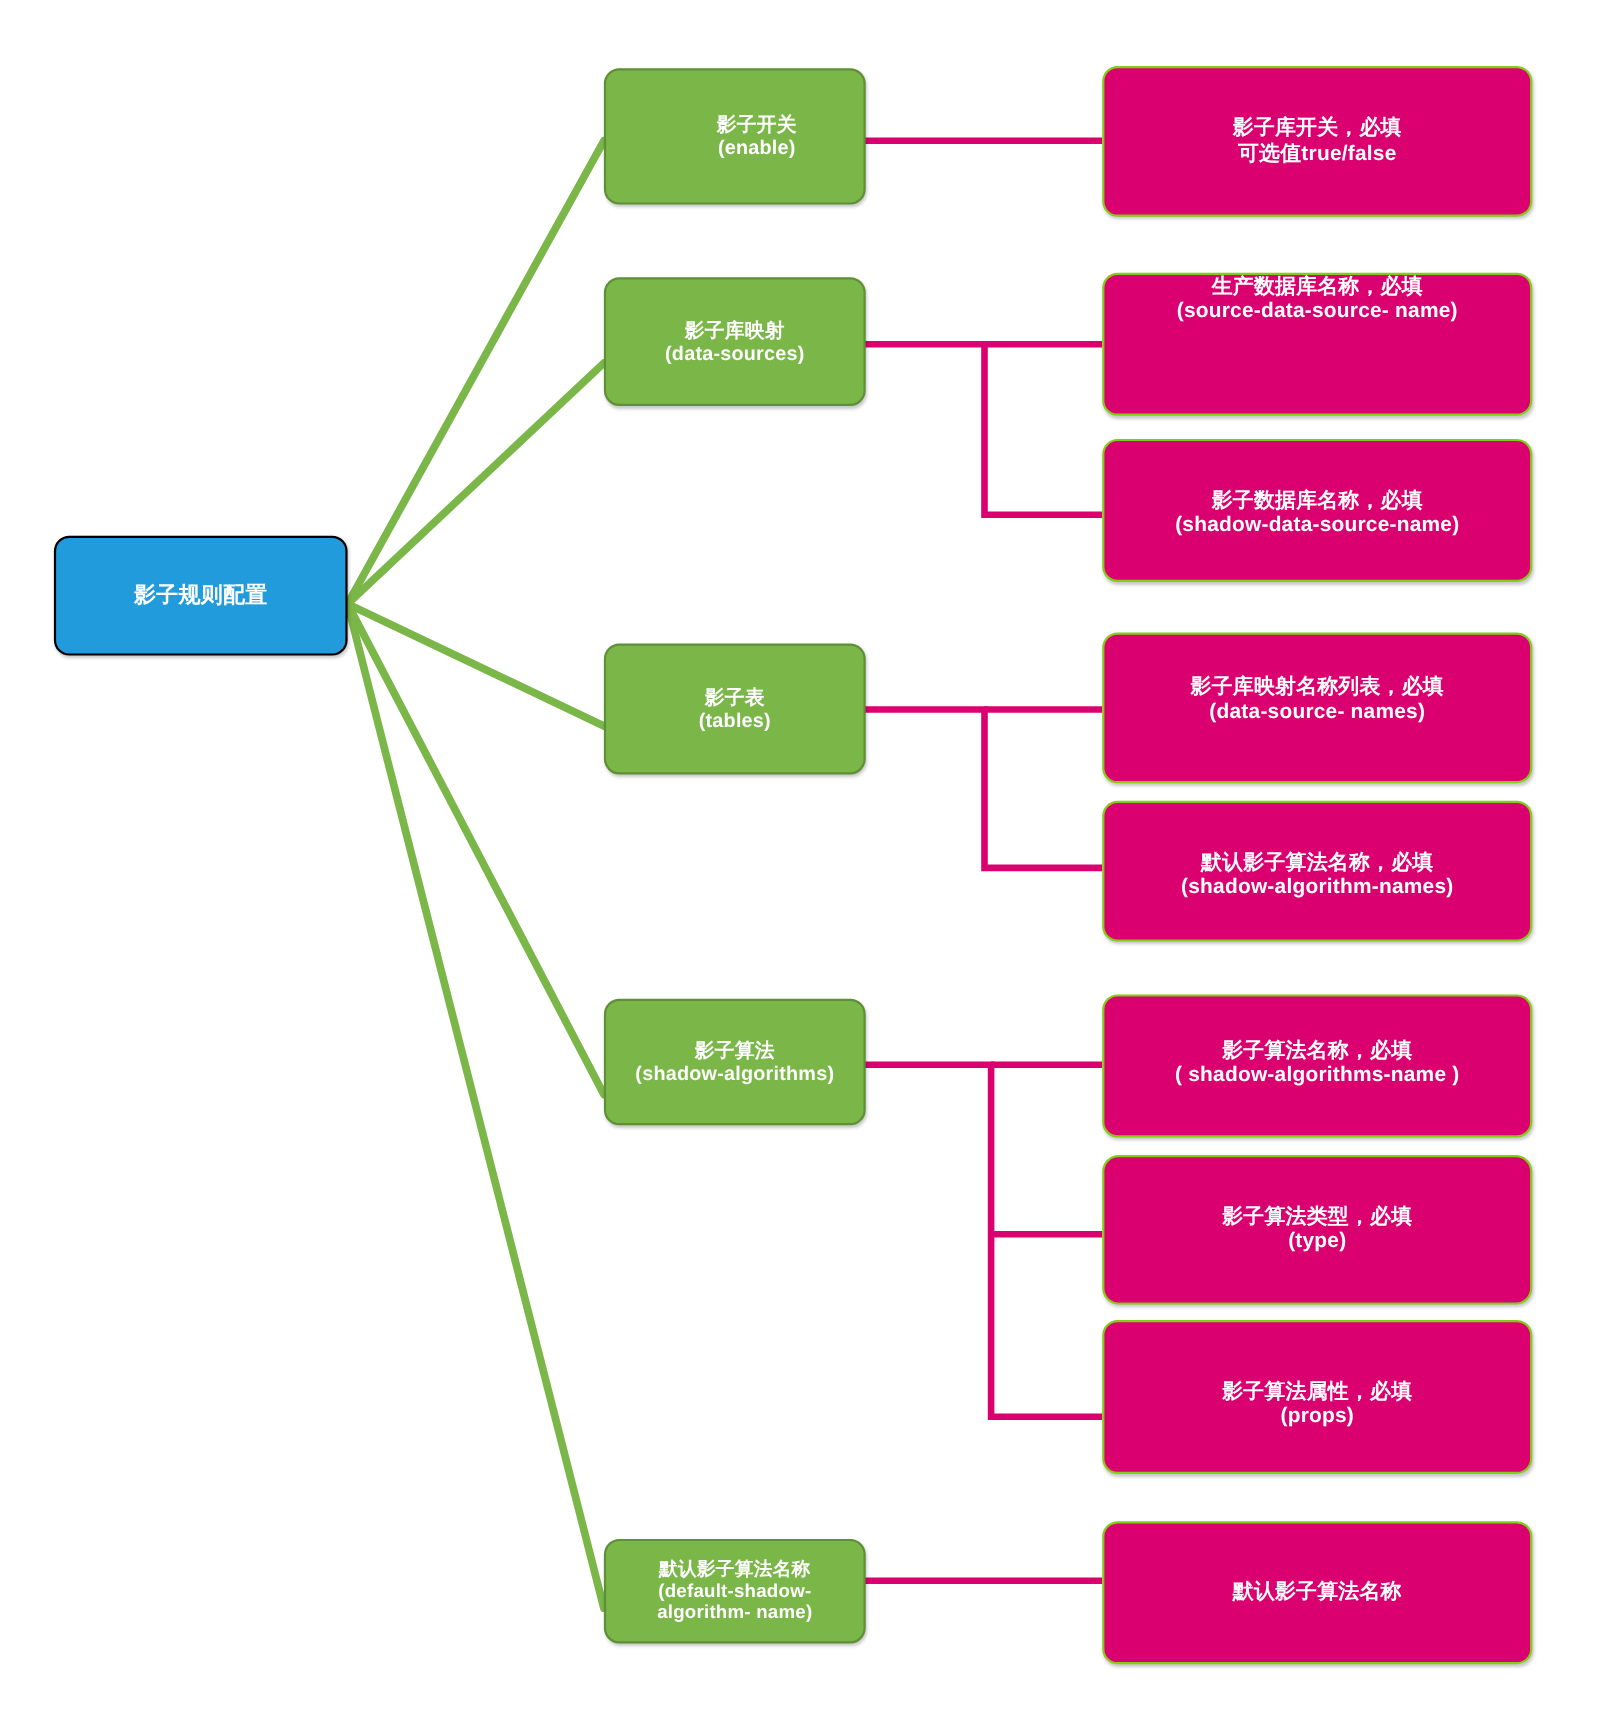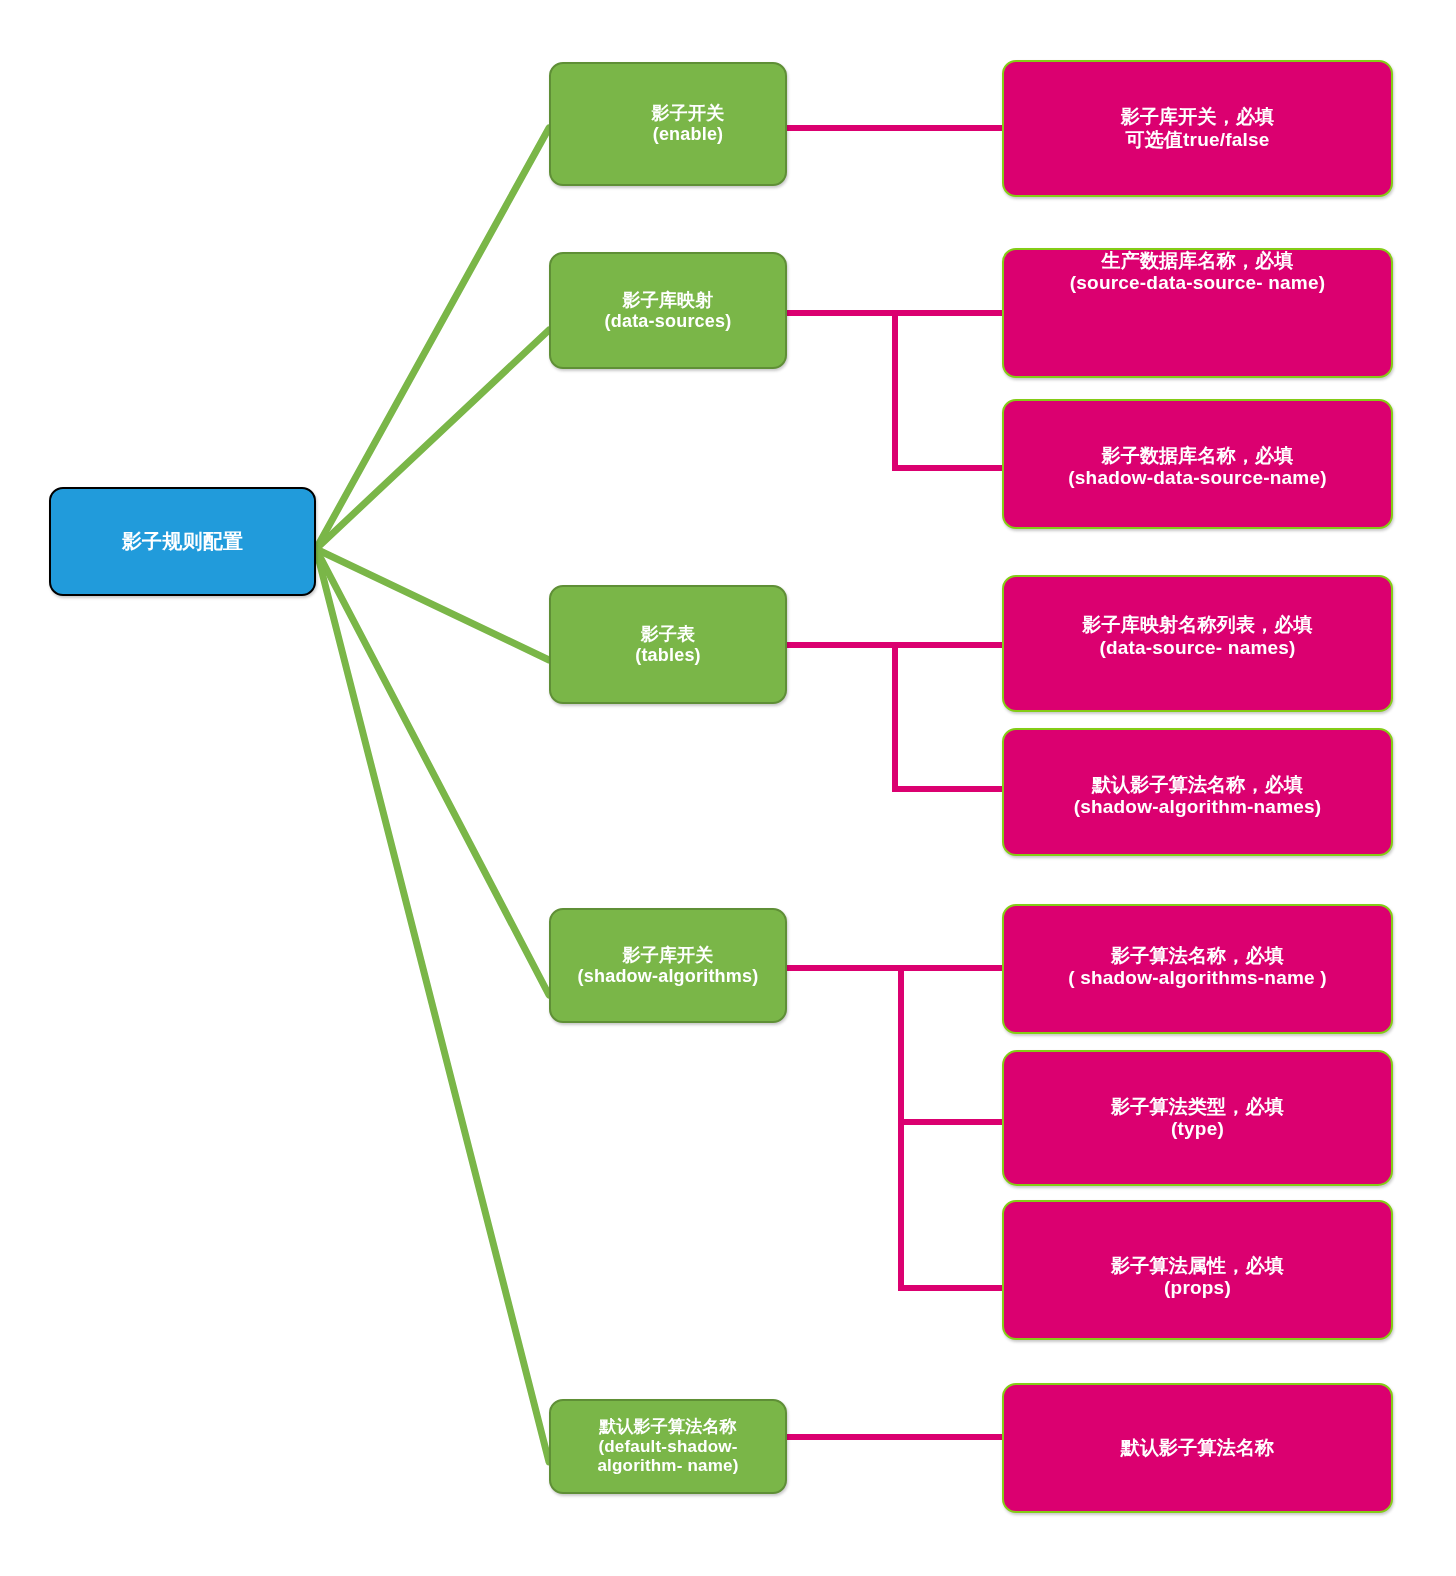--- a/index.html
+++ b/index.html
@@ -138,21 +138,21 @@
   <div class="node node-leaf" style="left:1002px; top:575px; width:391px; height:137px; justify-content:center; padding-bottom:14px;">
     <span class="leaf-text">影子库映射名称列表，必填
 (data-source- names)</span>
   </div>
   <div class="node node-leaf" style="left:1002px; top:728px; width:391px; height:128px; justify-content:center; padding-top:8px;">
     <span class="leaf-text">默认影子算法名称，必填
 (shadow-algorithm-names)</span>
   </div>
 
   <div class="node node-branch" style="left:549px; top:908px; width:238px; height:115px;">
-    <span class="branch-text">影子库开关
+    <span class="branch-text">影子算法
 (shadow-algorithms)</span>
   </div>
   <div class="node node-leaf" style="left:1002px; top:904px; width:391px; height:130px; justify-content:center; padding-bottom:4px;">
     <span class="leaf-text">影子算法名称，必填
 ( shadow-algorithms-name )</span>
   </div>
   <div class="node node-leaf" style="left:1002px; top:1050px; width:391px; height:136px; justify-content:center;border-radius:15px;">
     <span class="leaf-text">影子算法类型，必填
 (type)</span>
   </div>

